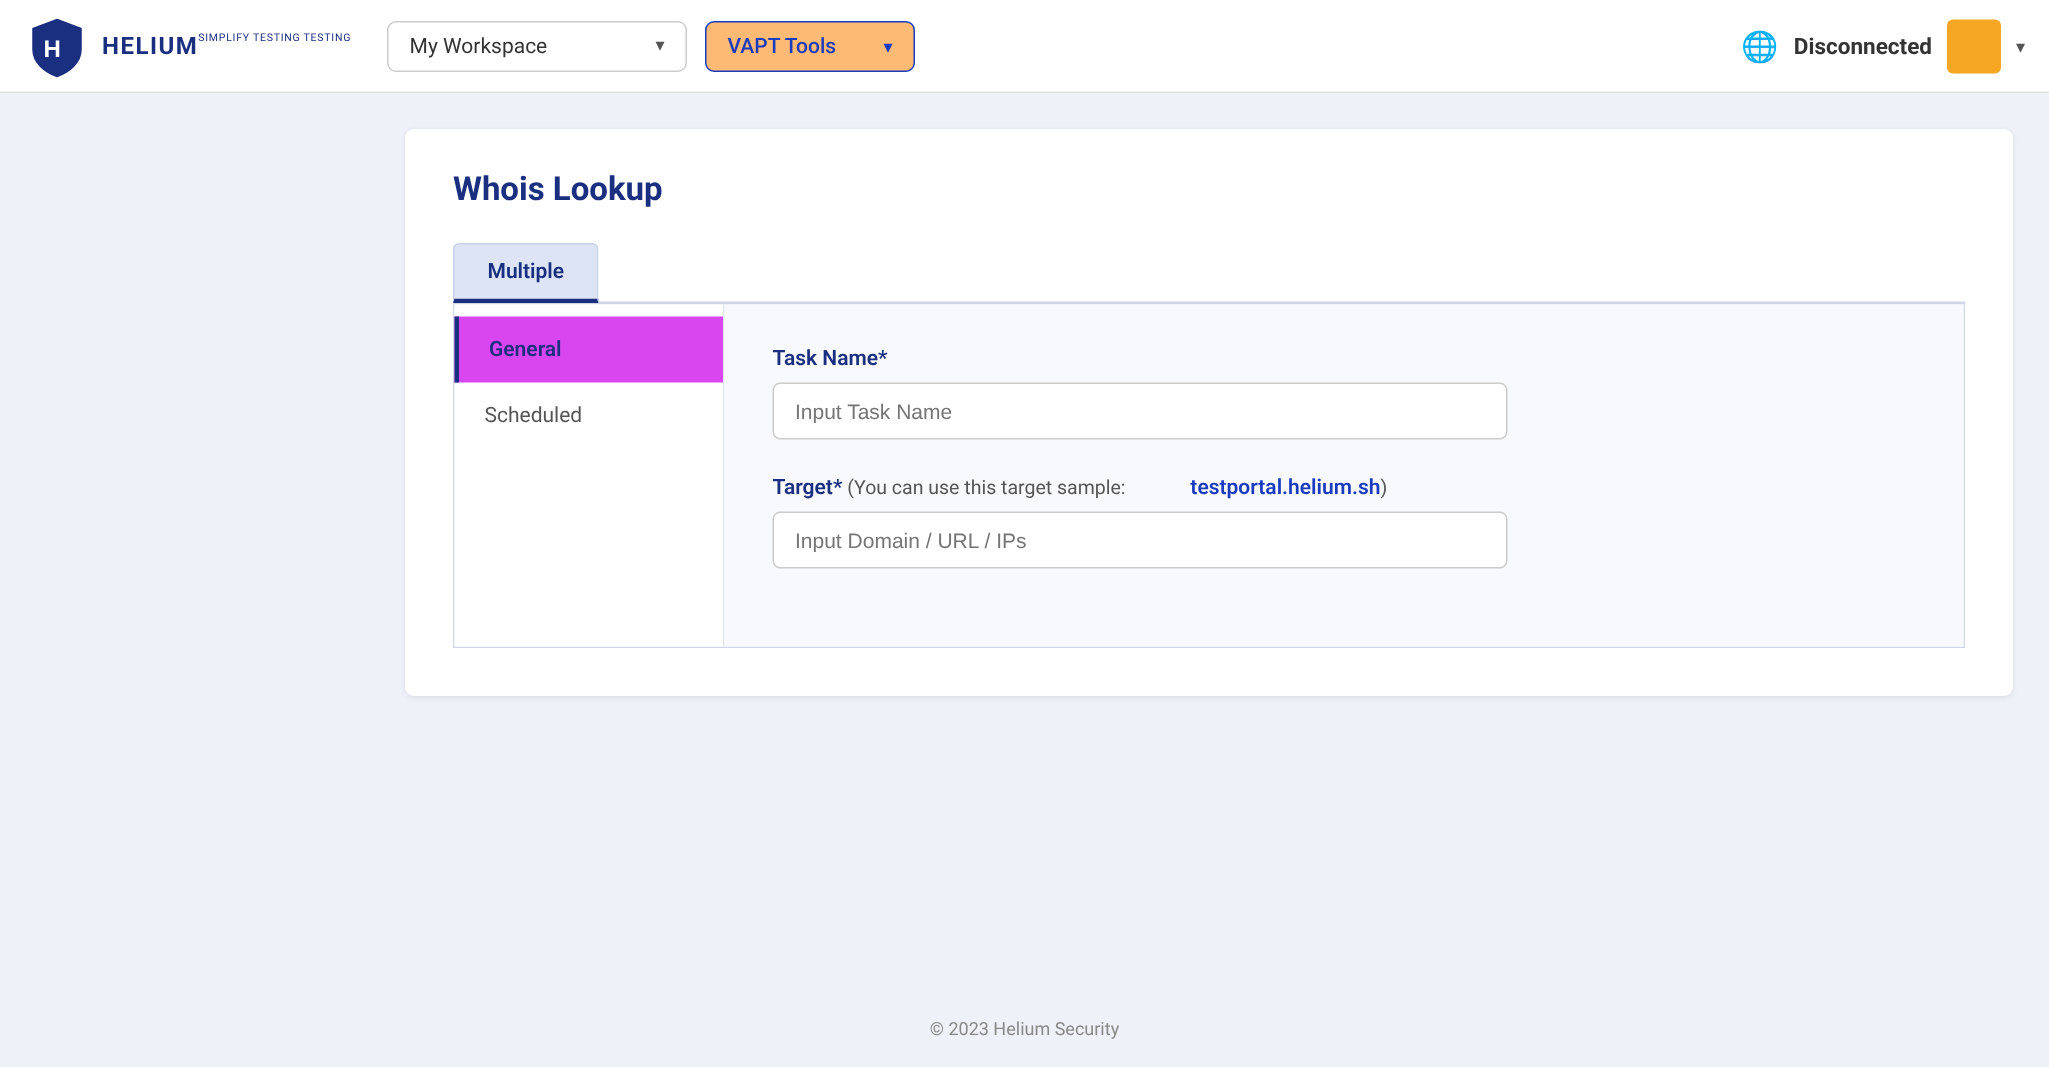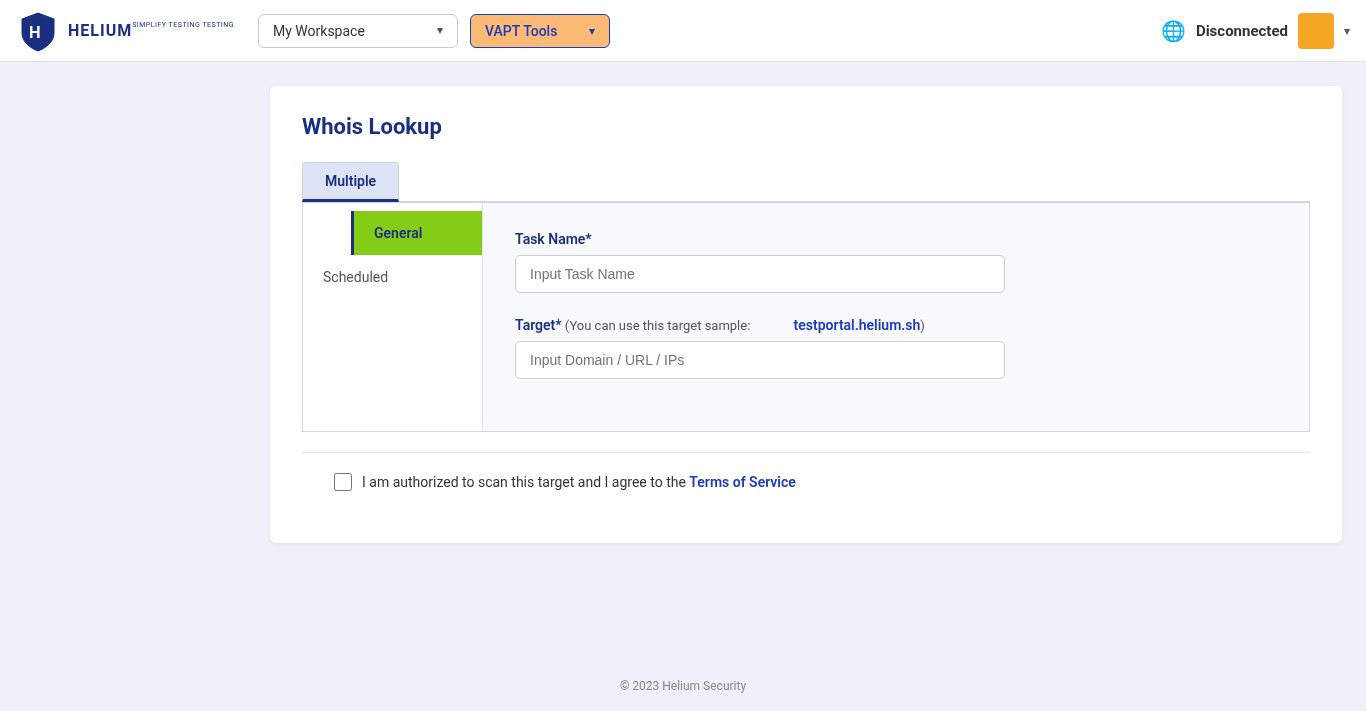--- a/index.html
+++ b/index.html
@@ -177,22 +177,21 @@
       padding: 14px 20px;
       font-size: 14px;
       cursor: pointer;
       color: #555;
     }
 
     .sidebar-nav-item.active {
       color: #1a2f80;
       font-weight: 600;
       border-left: 3px solid #1a2f80;
-      background: #84cc16;
-      margin-left: 48px;
+      background: #d946ef;
     }
 
     .form-area {
       flex: 1;
       padding: 28px 28px 28px 32px;
       background: #f8f9fc;
     }
 
     .form-group {
       margin-bottom: 24px;
@@ -360,25 +359,19 @@
 
         <div class="form-group">
           <label class="target-label">
             <span>Target*</span><span class="target-hint"> (You can use this target sample: </span><a href="#" class="target-link">testportal.helium.sh</a><span class="target-hint">)</span>
           </label>
           <input class="form-input" type="text" placeholder="Input Domain / URL / IPs" style="">
         </div>
       </div>
     </div>
 
-    <div class="checkbox-area">
-      <input type="checkbox" id="tos-checkbox" style="">
-      <label for="tos-checkbox" class="checkbox-label">
-        <span>I am authorized to scan this target and I agree to the </span><a href="#" class="tos-link">Terms of Service</a>
-      </label>
-    </div>
 
   </div>
 
   <div class="footer">
     <span>© 2023 Helium Security</span>
   </div>
 </div>
 
 </body></html>

